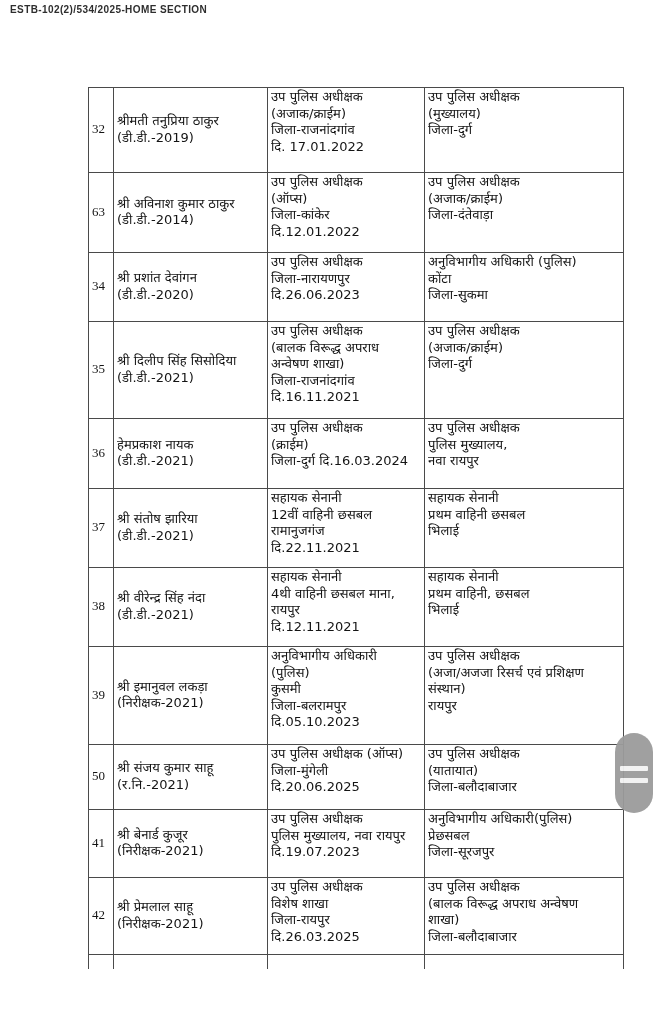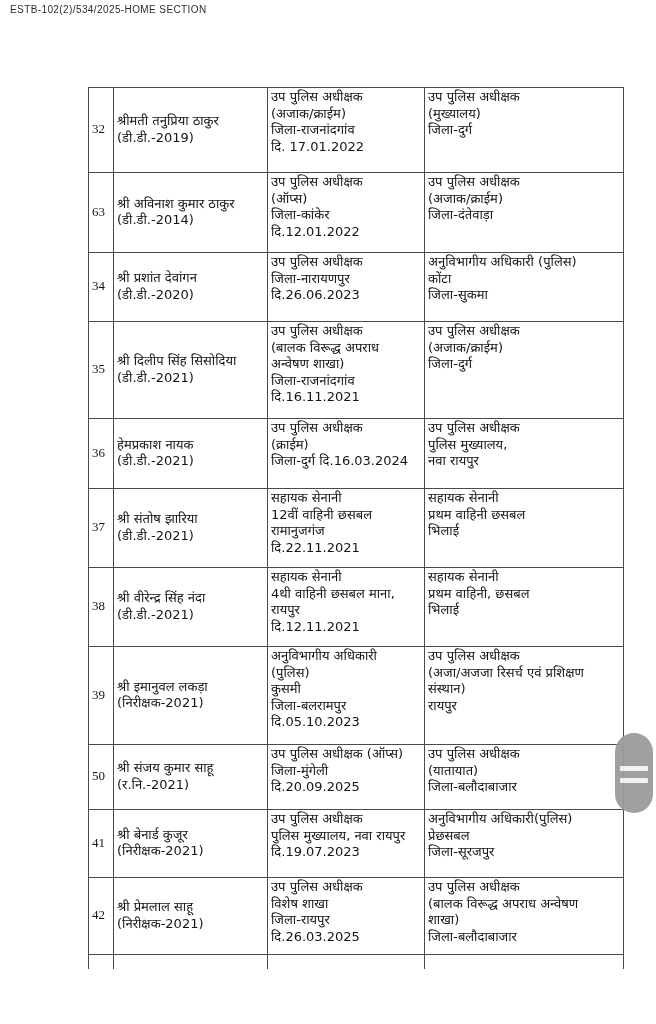--- a/index.html
+++ b/index.html
@@ -3,21 +3,21 @@
 <meta charset="utf-8">
 <style>
   html,body{margin:0;padding:0;}
   body{
     width:656px;height:1024px;position:relative;background:#ffffff;
     font-family:"DejaVu Sans",sans-serif;overflow:hidden;
   }
   .doc-ref{
     position:absolute;left:10px;top:4px;
     font-family:"Liberation Sans",sans-serif;
-    font-size:10px;letter-spacing:0.4px;color:#2e2e2e;font-weight:400;
+    font-size:10px;letter-spacing:0.4px;color:#2e2e2e;font-weight:700;
   }
   table.transfer{
     position:absolute;left:88px;top:87px;
     border-collapse:collapse;table-layout:fixed;width:535px;
     font-size:13px;color:#141414;line-height:16.5px;
   }
   table.transfer td{
     border:1px solid #4a4a4a;
     padding:1px 3px 2px 3px;
     overflow:hidden;
@@ -157,21 +157,21 @@
 (अजा/अजजा रिसर्च एवं प्रशिक्षण
 संस्थान)
 रायपुर</td>
     </tr>
     <tr class="r8">
       <td class="sn">50</td>
       <td class="nm">श्री संजय कुमार साहू
 (र.नि.-2021)</td>
       <td class="cur">उप पुलिस अधीक्षक (ऑप्स)
 जिला-मुंगेली
-दि.20.09.2025</td>
+दि.20.06.2025</td>
       <td class="nw">उप पुलिस अधीक्षक
 (यातायात)
 जिला-बलौदाबाजार</td>
     </tr>
     <tr class="r9">
       <td class="sn">41</td>
       <td class="nm">श्री बेनार्ड कुजूर
 (निरीक्षक-2021)</td>
       <td class="cur">उप पुलिस अधीक्षक
 पुलिस मुख्यालय, नवा रायपुर

